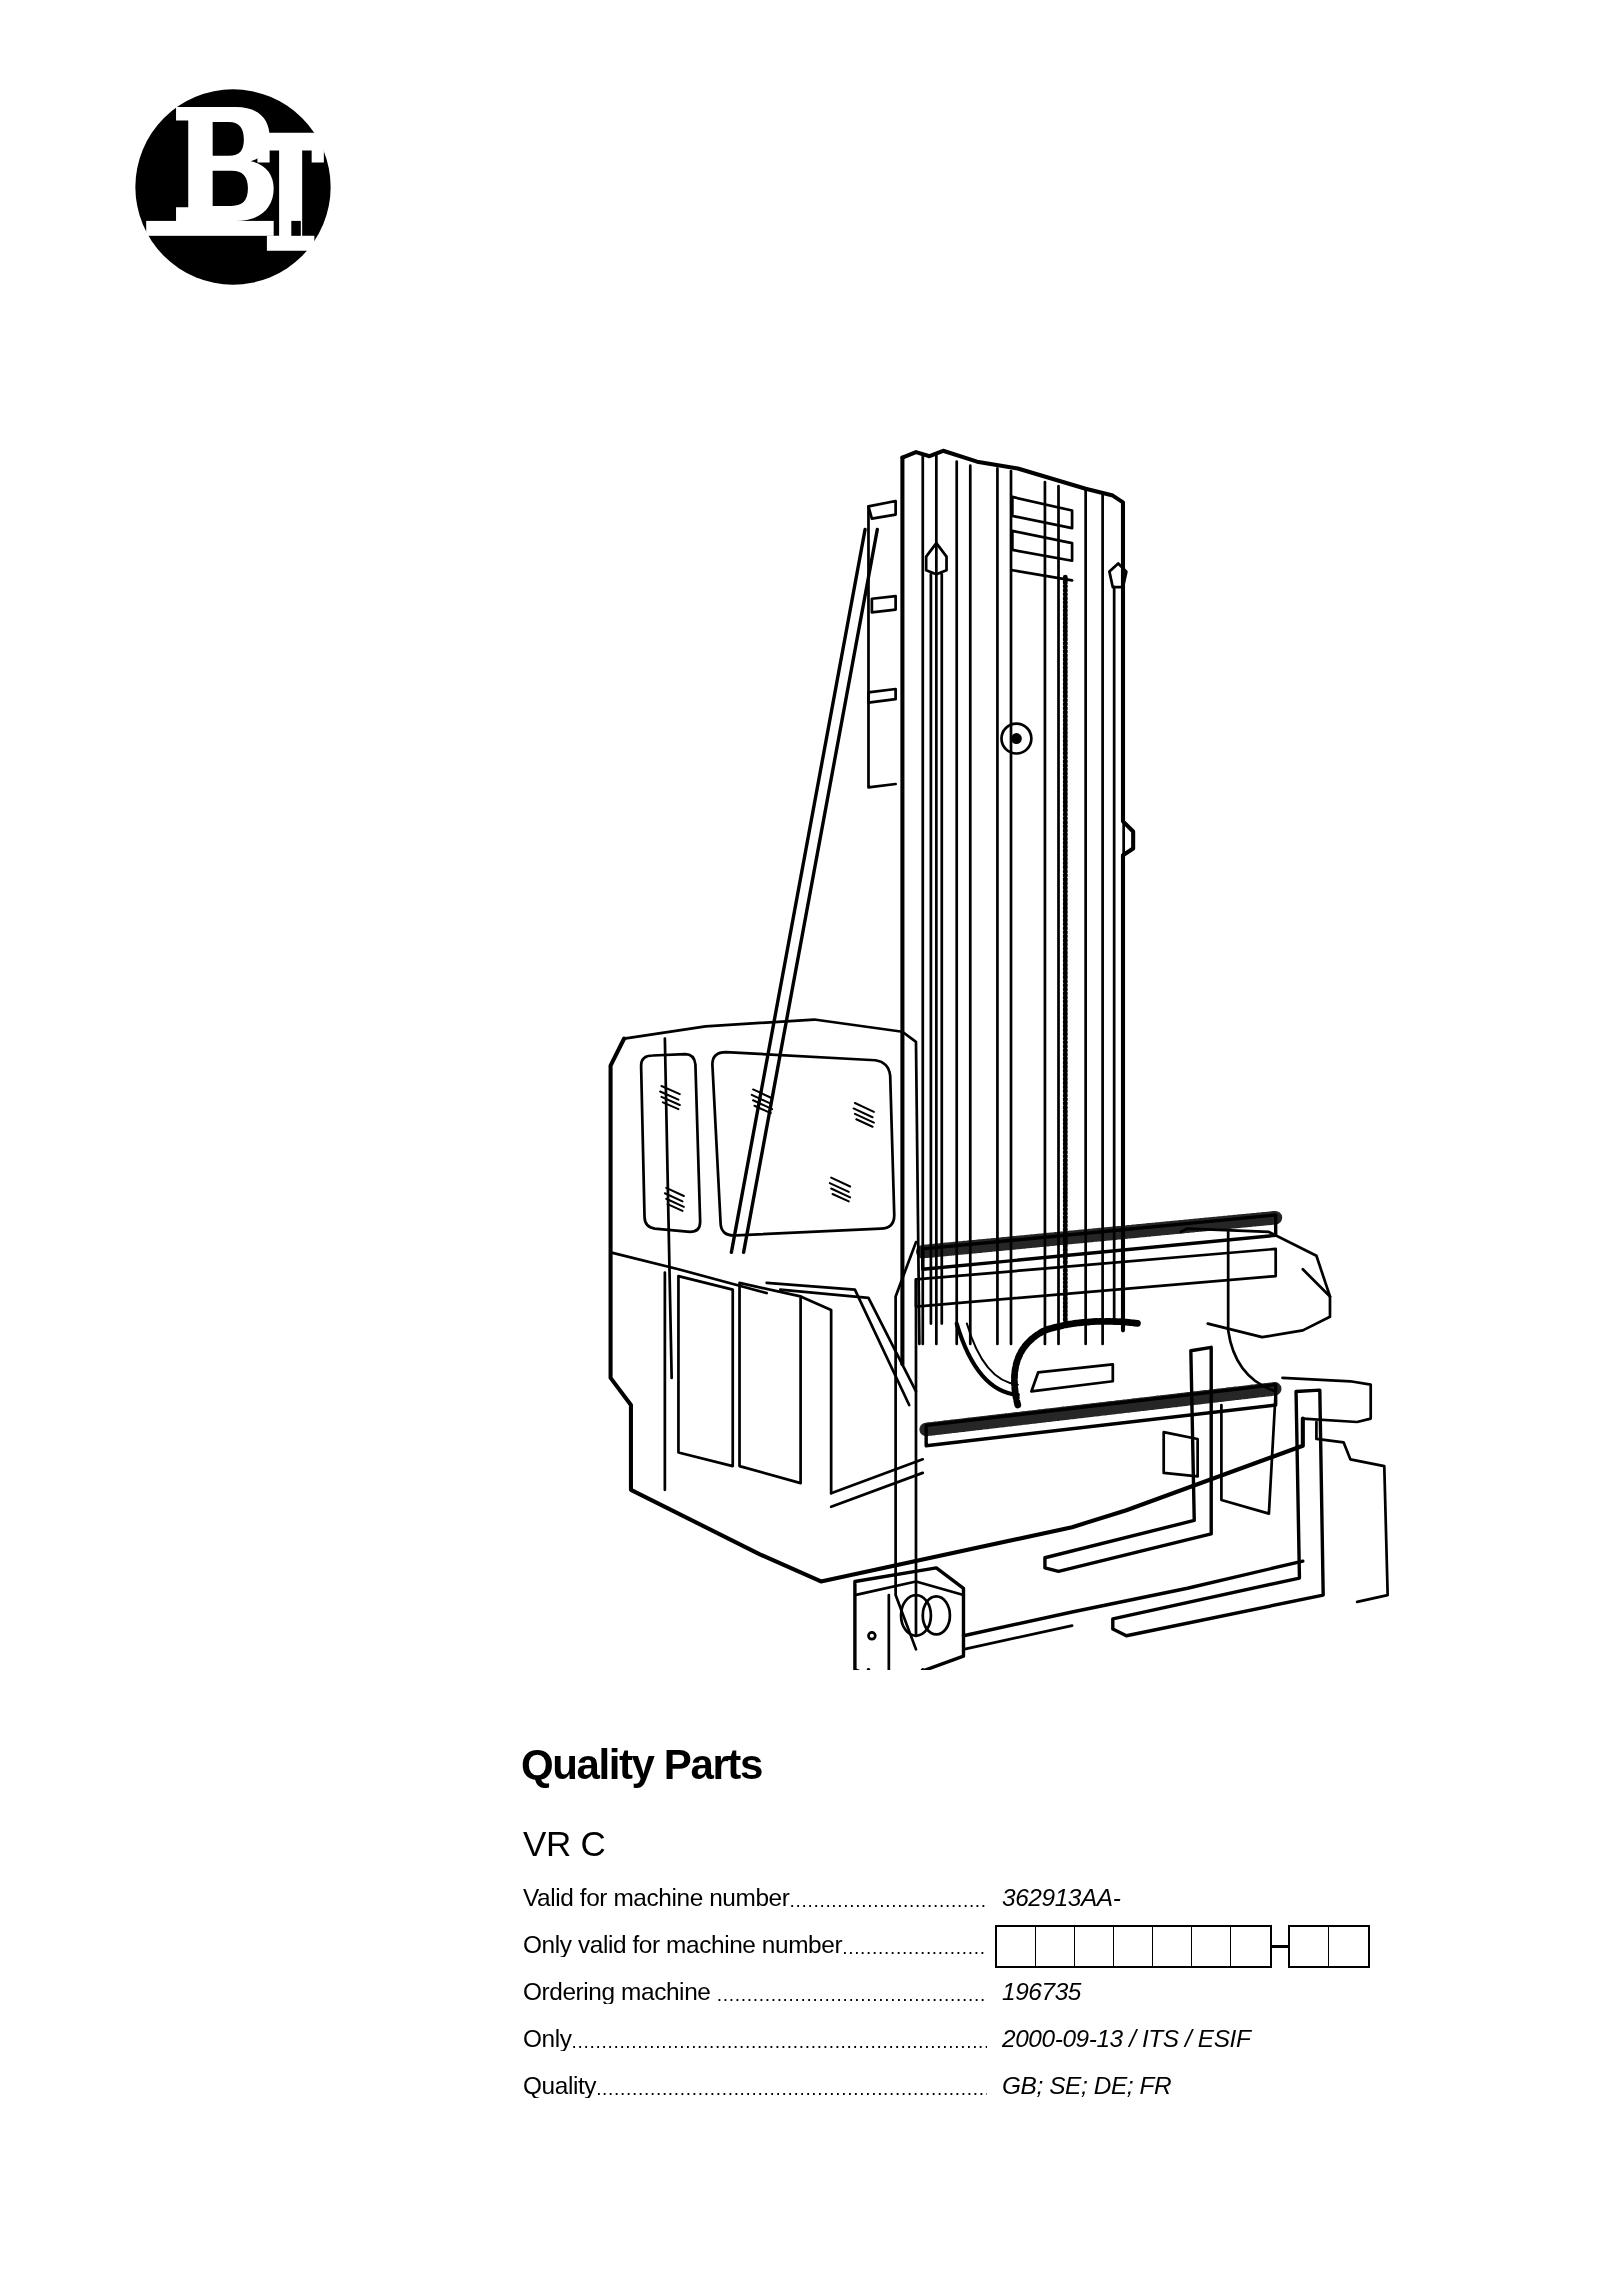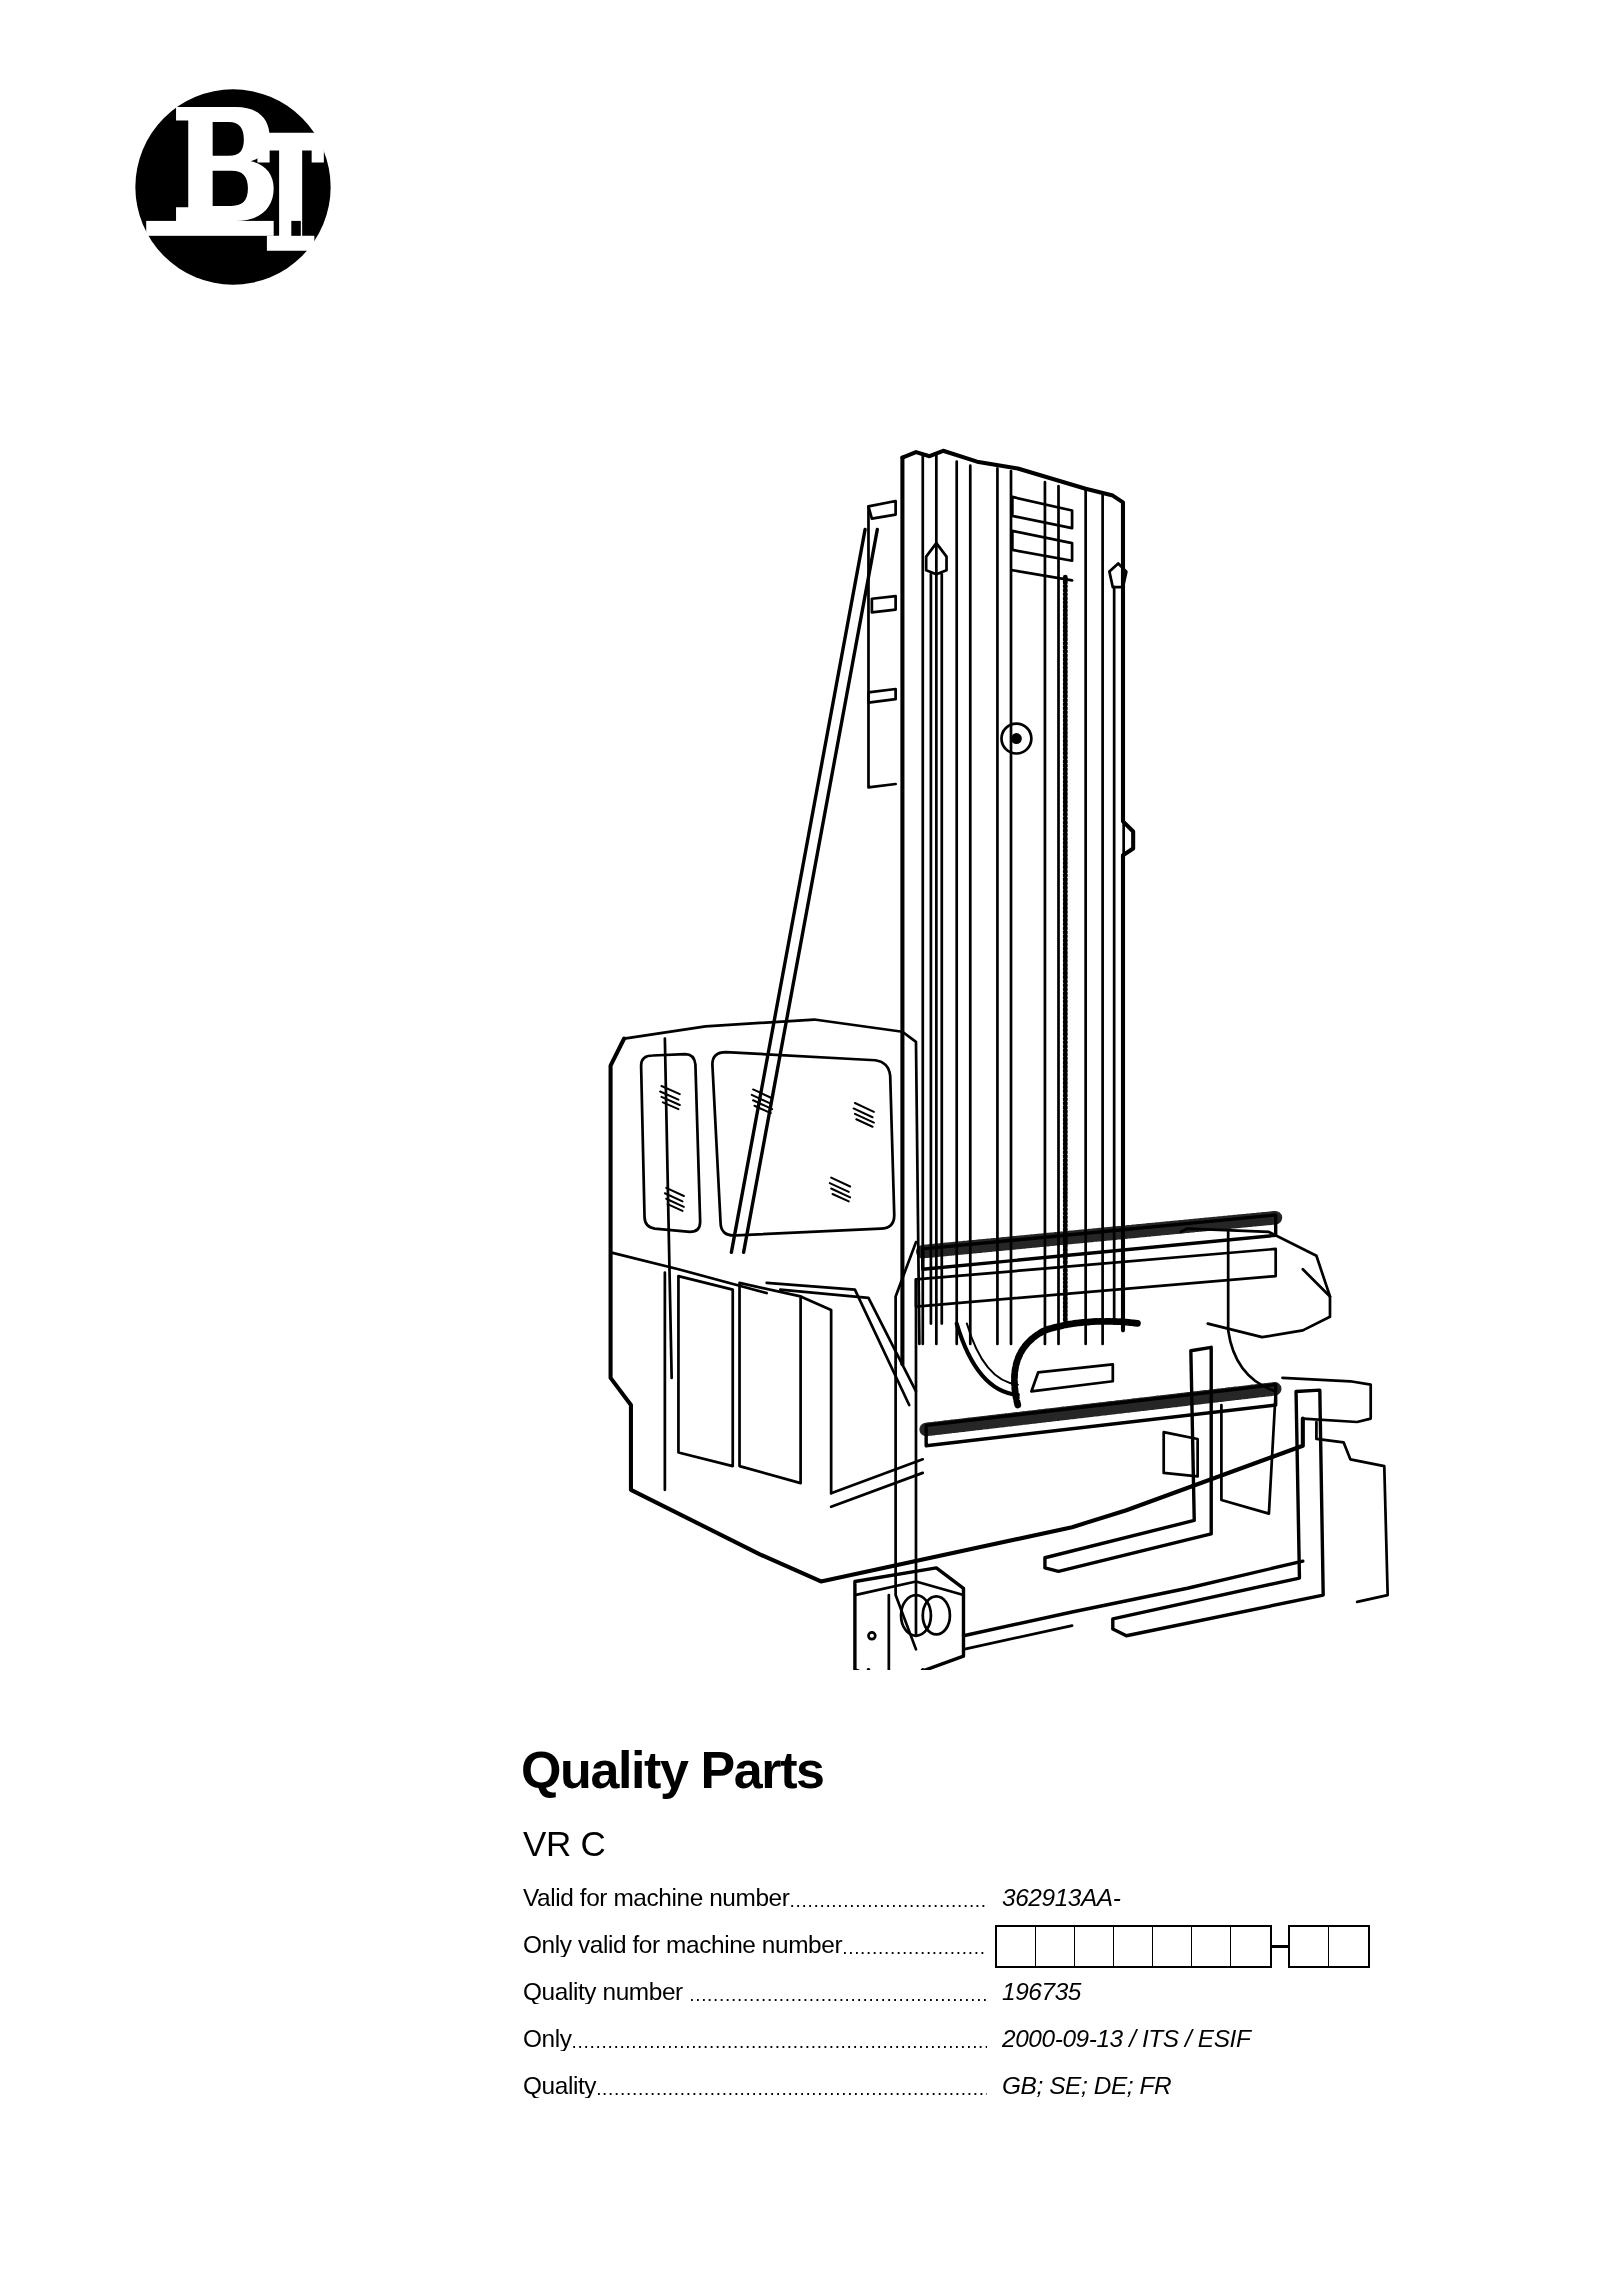--- a/index.html
+++ b/index.html
@@ -4,21 +4,21 @@
 <style>
   html, body { margin: 0; padding: 0; background: #ffffff; }
   body {
     width: 1616px; height: 2284px; position: relative; overflow: hidden;
     font-family: "Liberation Sans", "DejaVu Sans", sans-serif; color: #000;
   }
   .logo { position: absolute; left: 134px; top: 88px; width: 198px; height: 198px; }
   .illustration { position: absolute; left: 597px; top: 441px; width: 828px; height: 1229px; }
   .title {
     position: absolute; left: 521px; top: 1744px;
-    font-size: 52px; font-weight: bold; letter-spacing: -1.4px; line-height: 1;
+    font-size: 42px; font-weight: bold; letter-spacing: -1.4px; line-height: 1;
     margin: 0;
   }
   .subtitle {
     position: absolute; left: 523px; top: 1826px;
     font-size: 35px; line-height: 1; letter-spacing: -0.3px;
   }
   .specs { position: absolute; left: 523px; top: 1886px; width: 883px; }
   .spec-row {
     position: relative; height: 47px; display: flex; align-items: flex-start;
     font-size: 24.4px; line-height: 1; letter-spacing: -0.4px;
@@ -203,21 +203,21 @@
       <div class="box-hyphen"></div>
       <div class="box-group">
         <div class="box"></div>
         <div class="box"></div>
       </div>
     </div>
   </div>
 
   <div class="spec-row">
     <div class="spec-label-wrap">
-      <span class="spec-label" style="white-space:pre">Quality number </span>
+      <span class="spec-label" style="white-space:pre">Ordering machine </span>
       <span class="leader">................................................................................................</span>
     </div>
     <span class="spec-value">196735</span>
   </div>
 
   <div class="spec-row">
     <div class="spec-label-wrap">
       <span class="spec-label">Only</span>
       <span class="leader">................................................................................................</span>
     </div>

